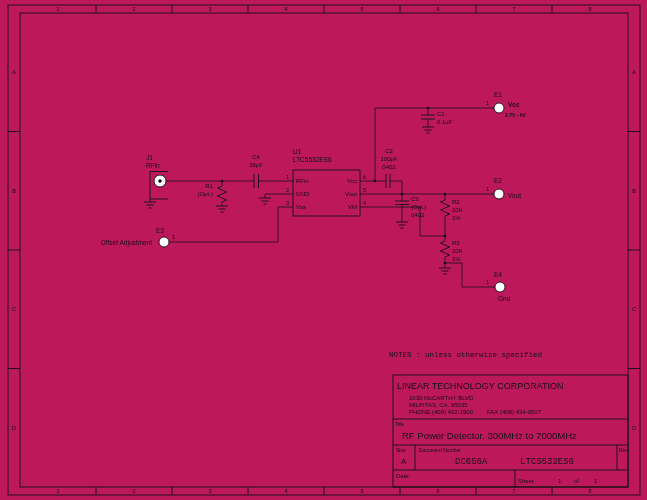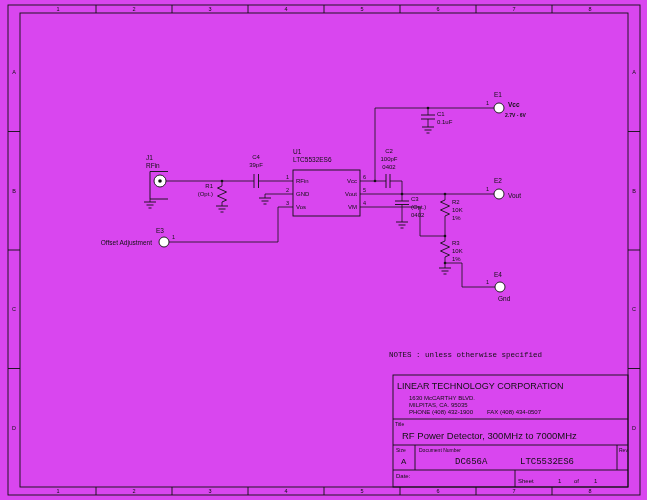--- a/index.html
+++ b/index.html
@@ -1,16 +1,16 @@
 <!DOCTYPE html>
 <html><head>
 <meta charset="utf-8">
 <style>
   html,body{margin:0;padding:0;background:#ffffff;}
-  .page{width:647px;height:500px;position:relative;background:#d946ef;overflow:hidden;}
+  .page{width:647px;height:500px;position:relative;background:#be185d;overflow:hidden;}
   svg{display:block;}
   .lbl{font-family:"Liberation Sans",sans-serif;fill:#111;}
   .mono{font-family:"Liberation Mono","DejaVu Sans Mono",monospace;fill:#111;}
   .fs5{font-size:5px;}
   .fs55{font-size:5.5px;}
   .fs6{font-size:6px;}
   .fs65{font-size:6.5px;}
   .fs75{font-size:7.5px;}
   .fs8{font-size:8px;}
   .fs9{font-size:9px;}

